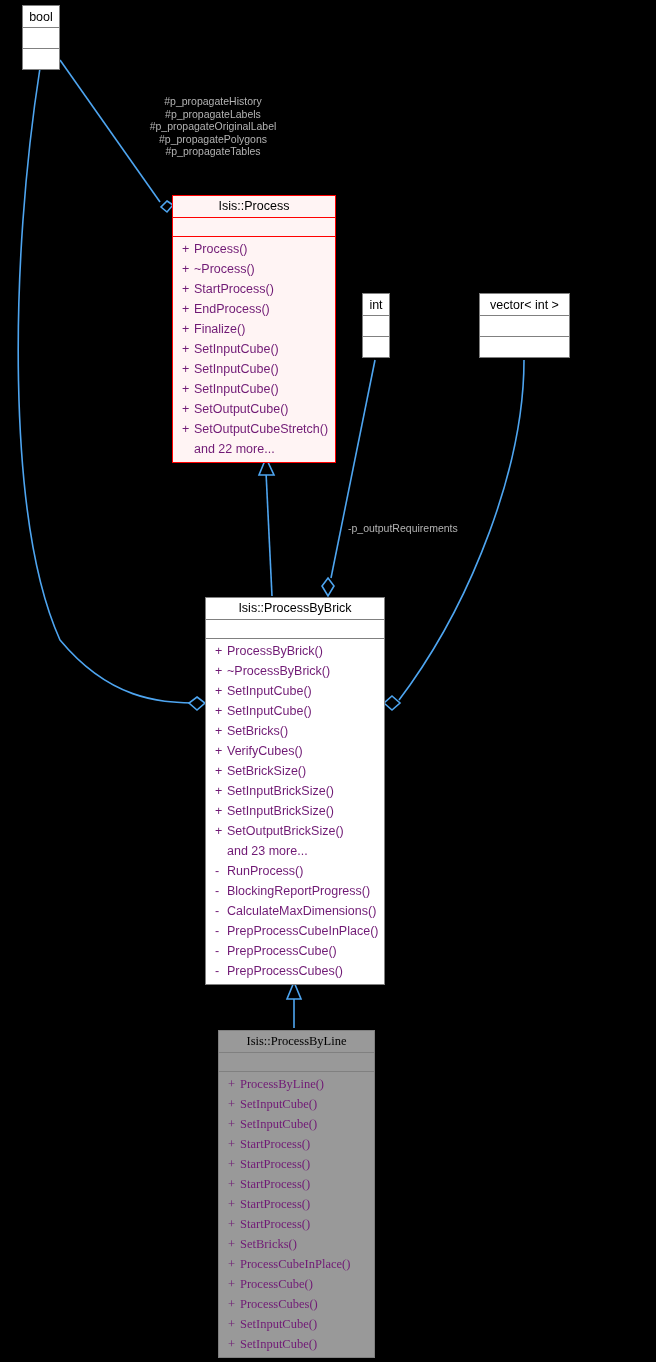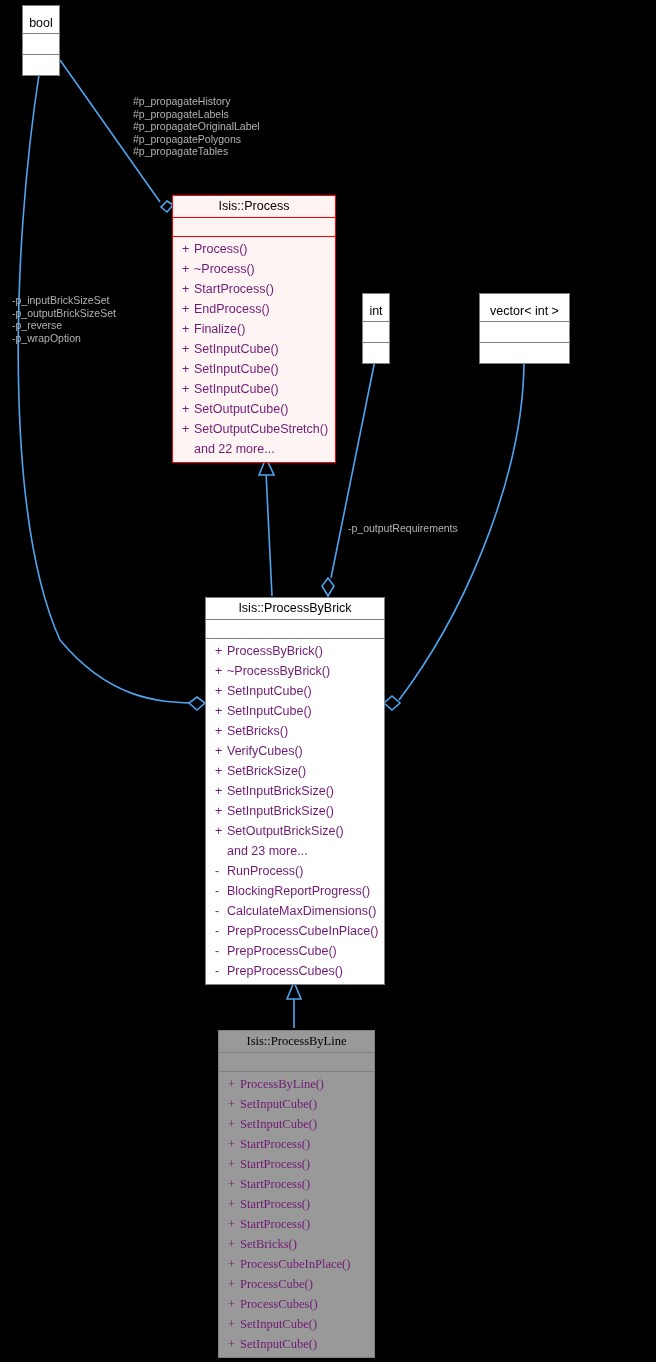--- a/index.html
+++ b/index.html
@@ -56,36 +56,36 @@
   
   .umlbox.grey{ background:#999999; border:1px solid #808080;font-family:Liberation Serif, serif; }
   .umlbox.grey .title{ border-bottom:1px solid #808080; }
   .umlbox.grey .attrs{ border-bottom:1px solid #808080; }
 
   
   .typebox{ position:absolute; box-sizing:border-box; border:1px solid #808080;
             background:#ffffff; z-index:5;}
   .typebox .title{
     text-align:center;font-size:12.5px;color:#000;
-    padding:10px 6px 3px 6px;border-bottom:1px solid #808080;
+    padding:4px 6px 3px 6px;border-bottom:1px solid #808080;
     line-height:14px;white-space:nowrap;
   }
   .typebox .sec{ height:20px; border-bottom:1px solid #808080;}
   .typebox .sec.last{ border-bottom:none; }
 
   
   .edgelabel{
     position:absolute;
     color:#b3b3b3;
     font-size:10.5px;
     line-height:12.6px;
     white-space:nowrap;
     z-index:4;
   }
-  .edgelabel.c{ }
+  .edgelabel.c{ text-align:center; }
   .edgelabel.r{ text-align:right; }
   .edgelabel.l{ text-align:left; }
 </style>
 </head>
 <body>
 
 <div id="canvas">
 
   <svg id="edges" viewBox="0 0 656 1362" width="656" height="1362" xmlns="http://www.w3.org/2000/svg">
     <g fill="none" stroke="#4ea5f0" stroke-width="1.6">
@@ -204,25 +204,19 @@
   </div>
 
   <div class="edgelabel c" style="left:133px;top:95px;width:160px;">
       <div>#p_propagateHistory</div>
       <div>#p_propagateLabels</div>
       <div>#p_propagateOriginalLabel</div>
       <div>#p_propagatePolygons</div>
       <div>#p_propagateTables</div>
     </div>
 
-  <div class="edgelabel c" style="left:12px;top:294px;width:167px;">
-      <div>-p_inputBrickSizeSet</div>
-      <div>-p_outputBrickSizeSet</div>
-      <div>-p_reverse</div>
-      <div>-p_wrapOption</div>
-    </div>
 
   <div class="edgelabel l" style="left:348px;top:522px;width:160px;">
       <div>-p_outputRequirements</div>
     </div>
 
 
 </div>
 
 </body></html>

